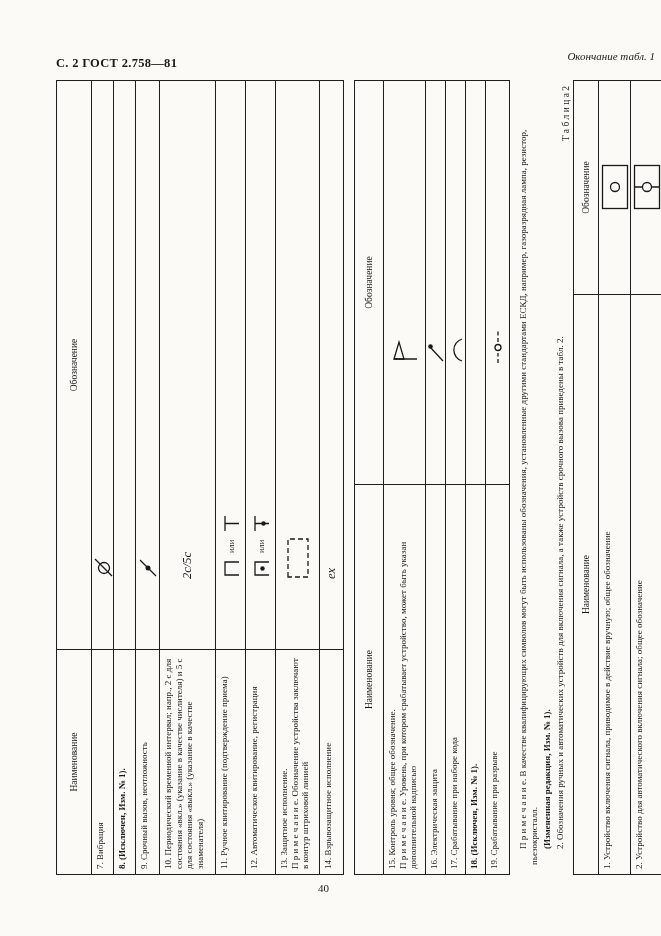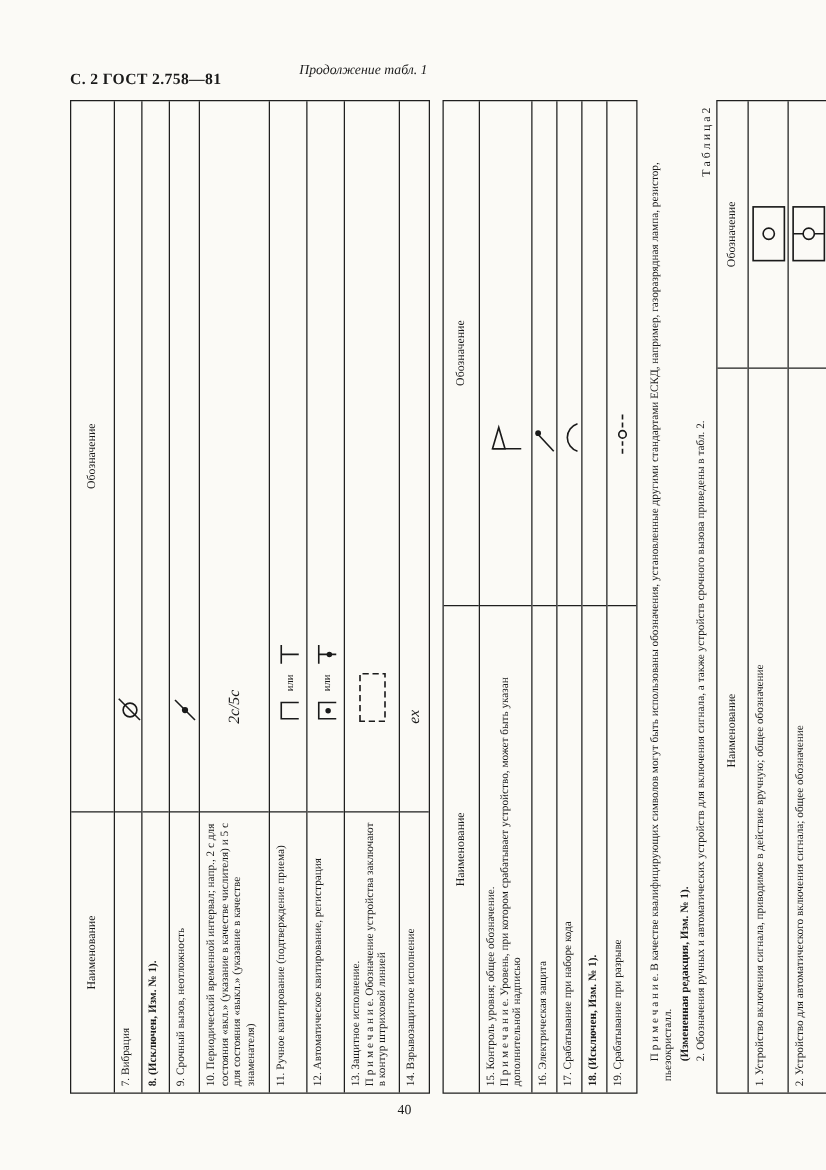--- a/index.html
+++ b/index.html
@@ -42,21 +42,21 @@
   .t2-caption{width:795px;box-sizing:border-box;text-align:right;padding-right:6px;
               font-size:9.5px;height:12px;margin-top:1px;}
   svg{display:block;}
 </style>
 </head>
 <body>
 
 <div class="page">
 
   <div class="doc-header">С. 2 ГОСТ 2.758—81</div>
-  <div class="tbl-caption cap-a">Продолжение табл. 1</div>
+  <div class="tbl-caption cap-b">Окончание табл. 1</div>
 
   <div class="rot">
 
     <div class="gtable tableA">
       <div class="g-header" style="height:34px">
         <div class="cell hdr-cell hdr-name">Наименование</div>
         <div class="cell hdr-cell hdr-sym">Обозначение</div>
       </div>
 
       <div class="g-row" style="height:22px">

